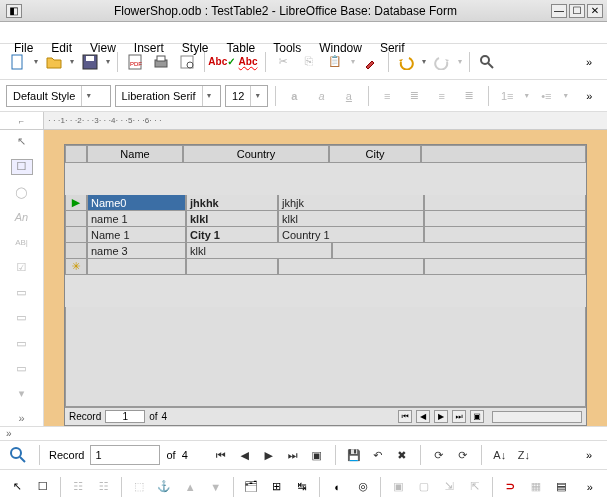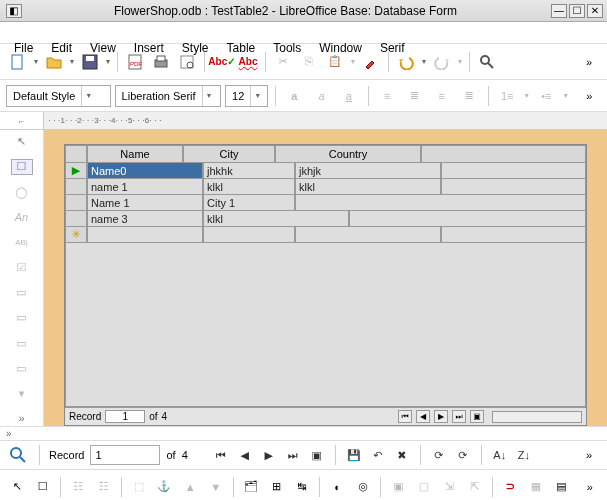--- a/index.html
+++ b/index.html
@@ -25,29 +25,29 @@
 .ruler-row { height: 18px; display: flex; border-bottom: 1px solid #ccc;}
 .ruler-corner { width: 44px; border-right: 1px solid #ccc; display:flex; align-items:center; justify-content:center; }
 .ruler-h { flex: 1; background: #f0f0f0; position: relative; display:flex; align-items:center; font-size:8px; color:#666; padding-left:4px; overflow:hidden;}
 
 .work { display: flex; height: 296px; }
 .ltoolbar { width: 44px; border-right: 1px solid #ddd; display: flex; flex-direction: column; align-items: center; padding-top: 4px; gap: 10px; }
 .ltb { width: 22px; height: 20px; display:flex; align-items:center; justify-content:center; color:#777; }
 .canvas-wrap { flex: 1; background: #f0c78a; padding: 14px 20px 0 20px; position: relative; overflow:hidden; }
 .doc { background: #fff; border: 1px solid #888; height: 100%; display:flex; flex-direction:column; }
 
-.grid { flex:1; display:flex; flex-direction:column; background:#e0e0e0; }
+.grid { flex:1; display:flex; flex-direction:column; background:#e0e0e0;gap:32px; }
 .grid-head { display:flex; height:18px; }
 .gh { border:1px solid #999; background:#d8d8d8; display:flex; align-items:center; justify-content:center; font-size:11px; }
 .gh.rowh { width:22px; }
 .gh.c1 { width:96px; } .gh.c2 { width:92px; } .gh.c3 { width:146px; } .gh.cx{ flex:1; }
 .grid-row { display:flex; height:16px; }
 .gc { border:1px solid #999; border-top:none; background:#dedede; padding:0 3px; display:flex; align-items:center; font-size:11px; color:#222; }
 .gc.rowh { width:22px; background:#d8d8d8; justify-content:center; }
-.gc.c1{width:116px;} .gc.c2{width:92px;} .gc.c3{width:146px;} .gc.cx{flex:1;}
+.gc.c1{width:99px;} .gc.c2{width:92px;font-weight:bold;} .gc.c3{width:146px;} .gc.cx{flex:1;}
 .gc.sel { background:#3b6ea5; color:#fff; }
 .grid-empty { flex:1; background:#dedede; border:1px solid #999; border-top:none; }
 
 .rec-bar { height:18px; border-top:1px solid #999; background:#e4e4e4; display:flex; align-items:center; font-size:10px; padding:0 4px; gap:4px;}
 .rec-bar input { width:40px; height:13px; font-size:10px; text-align:center; background:#fff; border:1px solid #999;}
 .navbtn { width:14px; height:13px; border:1px solid #999; background:#eee; display:flex; align-items:center; justify-content:center; font-size:8px;}
 
 .chev-row { height:14px; display:flex; align-items:center; padding-left:6px; border-top:1px solid #ddd;}
 .nav-toolbar { height:30px; display:flex; align-items:center; padding:0 6px; gap:6px; border-top:1px solid #ddd; border-bottom:1px solid #ddd;}
 .nav-toolbar .field { height:20px; border:1px solid #aaa; background:#fff; padding:0 4px; display:flex; align-items:center; font-size:11px;}
@@ -224,22 +224,22 @@
     <div class="ltb disabled">▾</div>
     <div class="ltb">»</div>
   </div>
 
   <div class="canvas-wrap">
     <div class="doc">
       <div class="grid">
         <div class="grid-head">
           <div class="gh rowh"></div>
           <div class="gh c1">Name</div>
+          <div class="gh c3">Country</div>
           <div class="gh c2">City</div>
-          <div class="gh c3">Country</div>
           <div class="gh cx"></div>
         </div>
         <div id="grid-rows">
             <div class="grid-row">
               <div class="gc rowh" style="color: rgb(0, 153, 0);">▶</div>
               <div class="gc c1 sel">Name0</div>
               <div class="gc c2">jhkhk</div>
               <div class="gc c3">jkhjk</div>
               <div class="gc cx"></div>
             </div>
@@ -247,20 +247,21 @@
               <div class="gc rowh" style="color: rgb(102, 102, 102);"></div>
               <div class="gc c1">name 1</div>
               <div class="gc c2">klkl</div>
               <div class="gc c3">klkl</div>
               <div class="gc cx"></div>
             </div>
             <div class="grid-row">
               <div class="gc rowh" style="color: rgb(102, 102, 102);"></div>
               <div class="gc c1">Name 1</div>
               <div class="gc c2">City 1</div>
+              <div class="gc c3">Country 1</div>
               <div class="gc cx"></div>
             </div>
             <div class="grid-row">
               <div class="gc rowh" style="color: rgb(102, 102, 102);"></div>
               <div class="gc c1">name 3</div>
               <div class="gc c3">klkl</div>
               <div class="gc cx"></div>
             </div>
             <div class="grid-row">
               <div class="gc rowh" style="color: rgb(204, 153, 0);">✳</div>

